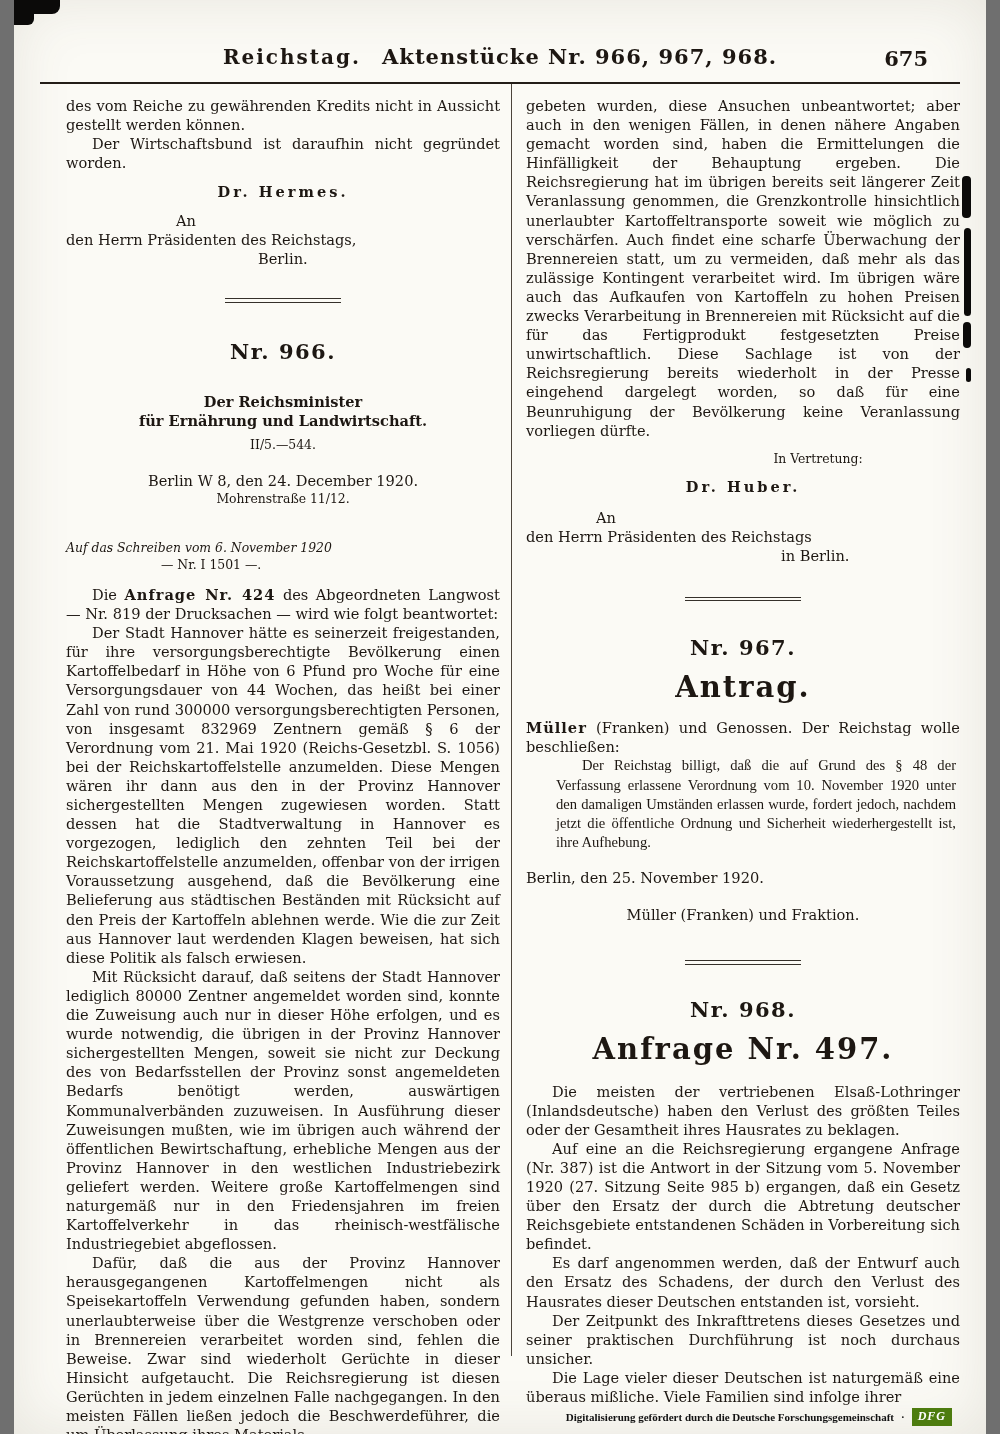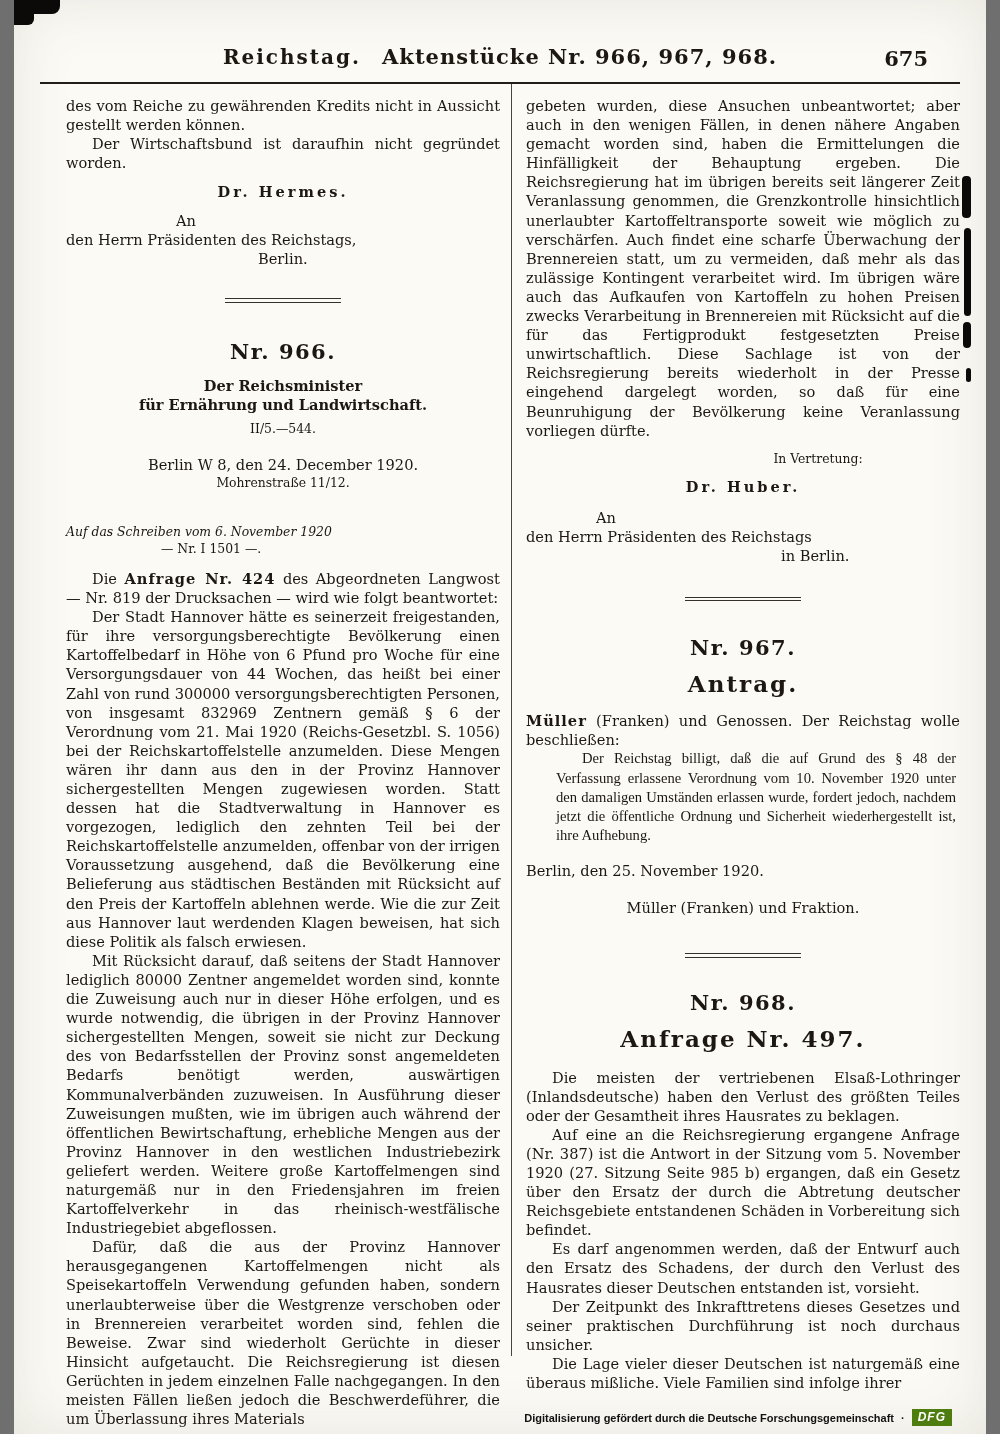--- a/index.html
+++ b/index.html
@@ -30,24 +30,24 @@
   .para.quote{padding-left:30px;padding-right:4px;font-family:Liberation Serif, serif;}
   .emph{font-weight:bold;letter-spacing:1px;}
   .line{font-size:14.6px;line-height:19px;}
   .line.size-s{font-size:12.4px;line-height:17px;}
   .line.bold{font-weight:bold;}
   .line.spaced{letter-spacing:3px;}
   .align-center{text-align:center;}
   .align-left{text-align:left;}
   .divider{width:116px;margin:0 auto;border-top:1.6px solid #35302a;border-bottom:1px solid #35302a;height:2.6px;}
   .heading-nr{font-weight:bold;font-size:21px;text-align:center;letter-spacing:1.5px;margin:0;}
-  .heading-large{font-weight:bold;font-size:23px;text-align:center;letter-spacing:2px;margin:10px 0 8px;}
+  .heading-large{font-weight:bold;font-size:29px;text-align:center;letter-spacing:2px;margin:10px 0 8px;}
   
   .footer{position:absolute;right:34px;bottom:8px;display:flex;align-items:center;gap:7px;
-          font-family:Liberation Sans, sans-serif;font-size:11px;font-weight:bold;color:#111;text-align:right;}
+          font-family:Liberation Serif, serif;font-size:11px;font-weight:bold;color:#111;text-align:right;}
   .dfg-logo{display:inline-block;background:#4d7c0f;color:#ffffff;padding:1px 6px 2px 6px;
             font-size:12px;font-weight:bold;font-style:italic;letter-spacing:1px;}
   
   .artifact{position:absolute;background:#0b0a09;}
   .a-tl1{left:0;top:0;width:46px;height:14px;border-radius:0 0 8px 0;}
   .a-tl2{left:0;top:12px;width:20px;height:13px;border-radius:0 0 6px 0;}
   .a-r1{left:948px;top:176px;width:9px;height:42px;border-radius:4px;}
   .a-r2{left:950px;top:228px;width:7px;height:88px;border-radius:4px;}
   .a-r3{left:949px;top:322px;width:8px;height:26px;border-radius:4px;}
   .a-r4{left:952px;top:368px;width:5px;height:14px;border-radius:3px;}
@@ -77,21 +77,21 @@
 
   <div class="col col-left" id="col-left">
       <p class="para noindent"><span>des vom Reiche zu gewährenden Kredits nicht in Aussicht gestellt werden können.</span></p>
       <p class="para"><span>Der Wirtschaftsbund ist daraufhin nicht gegründet worden.</span></p>
       <div class="line align-center size-m bold spaced" style="margin-top: 10px;">Dr. Hermes.</div>
       <div class="line align-left size-m" style="padding-left: 110px; margin-top: 10px;">An</div>
       <div class="line align-left size-m">den Herrn Präsidenten des Reichstags,</div>
       <div class="line align-left size-m" style="padding-left: 192px;">Berlin.</div>
       <div class="divider" style="margin-top: 30px; margin-bottom: 36px;"></div>
       <div class="heading-nr">Nr. 966.</div>
-      <div class="line align-center size-m bold" style="margin-top: 12px;">Der Reichsminister</div>
+      <div class="line align-center size-m bold" style="margin-top: 28px;">Der Reichsminister</div>
       <div class="line align-center size-m bold">für Ernährung und Landwirtschaft.</div>
       <div class="line align-center size-s" style="margin-top: 6px;">II/5.—544.</div>
       <div class="line align-center size-m" style="margin-top: 18px;">Berlin W 8, den 24. December 1920.</div>
       <div class="line align-center size-s">Mohrenstraße 11/12.</div>
       <div class="line align-left size-s" style="margin-top: 32px; font-style: italic;">Auf das Schreiben vom 6. November 1920</div>
       <div class="line align-left size-s" style="padding-left: 95px;">— Nr. I 1501 —.</div>
       <p class="para" style="margin-top: 12px;"><span>Die </span><span class="emph">Anfrage Nr. 424</span><span> des Abgeordneten Langwost — Nr. 819 der Drucksachen — wird wie folgt beantwortet:</span></p>
       <p class="para"><span>Der Stadt Hannover hätte es seinerzeit freigestanden, für ihre versorgungsberechtigte Bevölkerung einen Kartoffelbedarf in Höhe von 6 Pfund pro Woche für eine Versorgungsdauer von 44 Wochen, das heißt bei einer Zahl von rund 300000 versorgungsberechtigten Personen, von insgesamt 832969 Zentnern gemäß § 6 der Verordnung vom 21. Mai 1920 (Reichs-Gesetzbl. S. 1056) bei der Reichskartoffelstelle anzumelden. Diese Mengen wären ihr dann aus den in der Provinz Hannover sichergestellten Mengen zugewiesen worden. Statt dessen hat die Stadtverwaltung in Hannover es vorgezogen, lediglich den zehnten Teil bei der Reichskartoffelstelle anzumelden, offenbar von der irrigen Voraussetzung ausgehend, daß die Bevölkerung eine Belieferung aus städtischen Beständen mit Rücksicht auf den Preis der Kartoffeln ablehnen werde. Wie die zur Zeit aus Hannover laut werdenden Klagen beweisen, hat sich diese Politik als falsch erwiesen.</span></p>
       <p class="para"><span>Mit Rücksicht darauf, daß seitens der Stadt Hannover lediglich 80000 Zentner angemeldet worden sind, konnte die Zuweisung auch nur in dieser Höhe erfolgen, und es wurde notwendig, die übrigen in der Provinz Hannover sichergestellten Mengen, soweit sie nicht zur Deckung des von Bedarfsstellen der Provinz sonst angemeldeten Bedarfs benötigt werden, auswärtigen Kommunalverbänden zuzuweisen. In Ausführung dieser Zuweisungen mußten, wie im übrigen auch während der öffentlichen Bewirtschaftung, erhebliche Mengen aus der Provinz Hannover in den westlichen Industriebezirk geliefert werden. Weitere große Kartoffelmengen sind naturgemäß nur in den Friedensjahren im freien Kartoffelverkehr in das rheinisch-westfälische Industriegebiet abgeflossen.</span></p>
       <p class="para"><span>Dafür, daß die aus der Provinz Hannover herausgegangenen Kartoffelmengen nicht als Speisekartoffeln Verwendung gefunden haben, sondern unerlaubterweise über die Westgrenze verschoben oder in Brennereien verarbeitet worden sind, fehlen die Beweise. Zwar sind wiederholt Gerüchte in dieser Hinsicht aufgetaucht. Die Reichsregierung ist diesen Gerüchten in jedem einzelnen Falle nachgegangen. In den meisten Fällen ließen jedoch die Beschwerdeführer, die um Überlassung ihres Materials</span></p>

